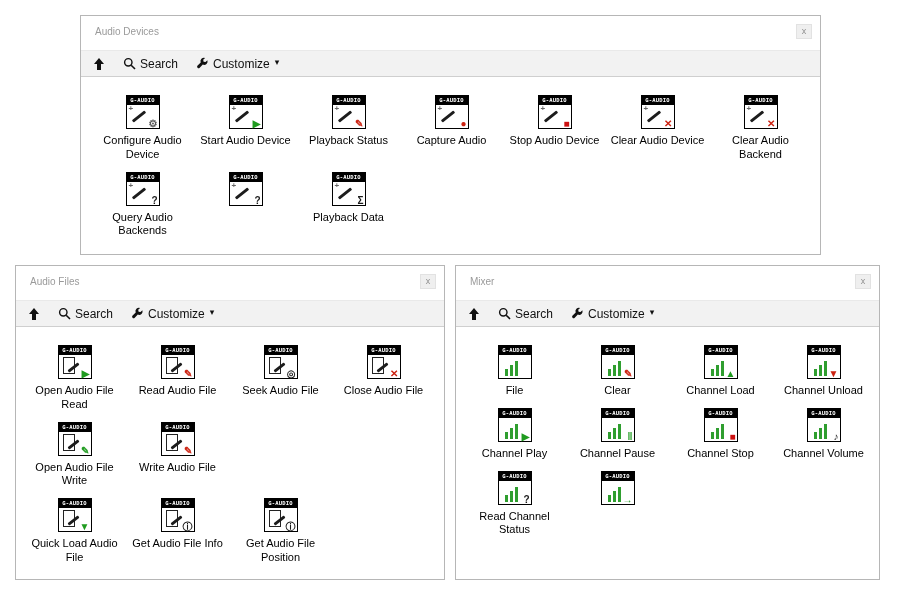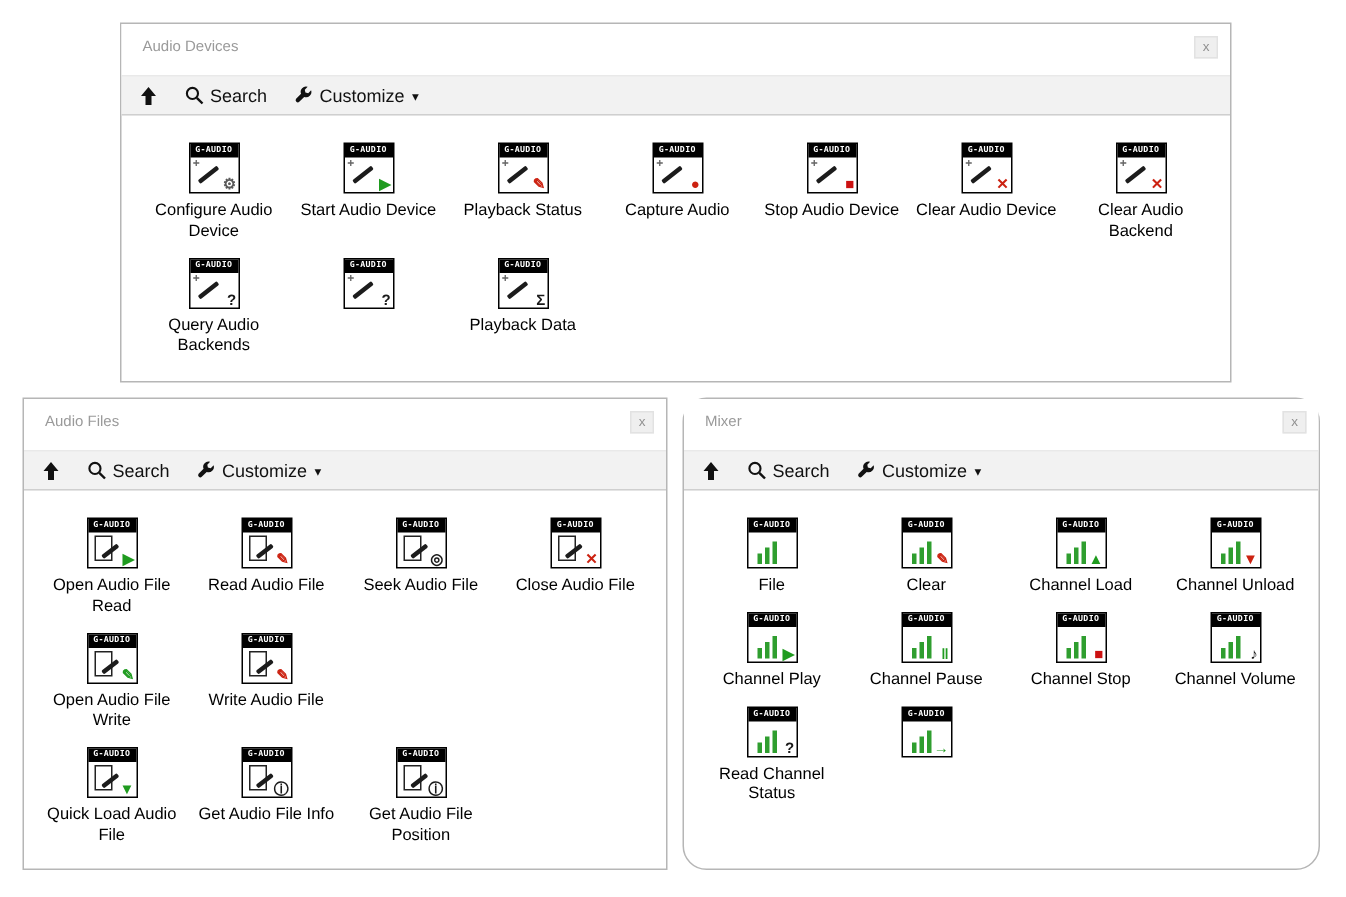--- a/index.html
+++ b/index.html
@@ -2,32 +2,32 @@
 <html><head>
 <meta charset="utf-8">
 <style>
   * { box-sizing: border-box; margin: 0; padding: 0; }
   body { font-family: "Liberation Sans", sans-serif; background: #ffffff; }
   .stage { position: relative; width: 897px; height: 598px; background: #ffffff; overflow: hidden; }
 
   .window { position: absolute; background: #ffffff; border: 1px solid #b6b6b6; }
   .win-devices { left: 80px;  top: 15px;  width: 741px; height: 240px; }
   .win-files   { left: 15px;  top: 265px; width: 430px; height: 315px; }
-  .win-mixer   { left: 455px; top: 265px; width: 425px; height: 315px; border-radius: 16px; }
+  .win-mixer   { left: 455px; top: 265px; width: 425px; height: 315px; }
 
   .win-titlebar { position: relative; height: 34px; background: #ffffff; }
   .win-name { position: absolute; left: 14px; top: 10px; font-size: 10px; color: #9a9a9a; }
   .close-btn { position: absolute; top: 8px; right: 8px; width: 16px; height: 15px;
                background: #efefef; border: 1px solid #e2e2e2; color: #8f8f8f;
                font-size: 9px; line-height: 13px; text-align: center; cursor: pointer; }
 
   .win-toolbar { height: 27px; background: #f2f2f2; border-top: 1px solid #e9e9e9;
                  border-bottom: 1px solid #cfcfcf; display: flex; align-items: center;
                  padding: 0 12px; gap: 18px; font-size: 12px; color: #111; }
-  .tb-btn { display: flex; align-items: center; gap: 4px; cursor: pointer; }
+  .tb-btn { display: flex; gap: 4px; cursor: pointer; }
   .caret { font-size: 9px; margin-left: 1px; }
 
   .win-body { padding: 18px 0 0 10px; }
   .win-files .win-body, .win-mixer .win-body { padding-left: 7px; }
 
   .icon-row { display: flex; align-items: flex-start; margin-bottom: 10px; }
   .palette-item { width: 103px; display: flex; flex-direction: column; align-items: center; cursor: pointer; }
 
   .g-icon { width: 34px; height: 34px; border: 1px solid #000; background: #fff;
             display: flex; flex-direction: column; }

